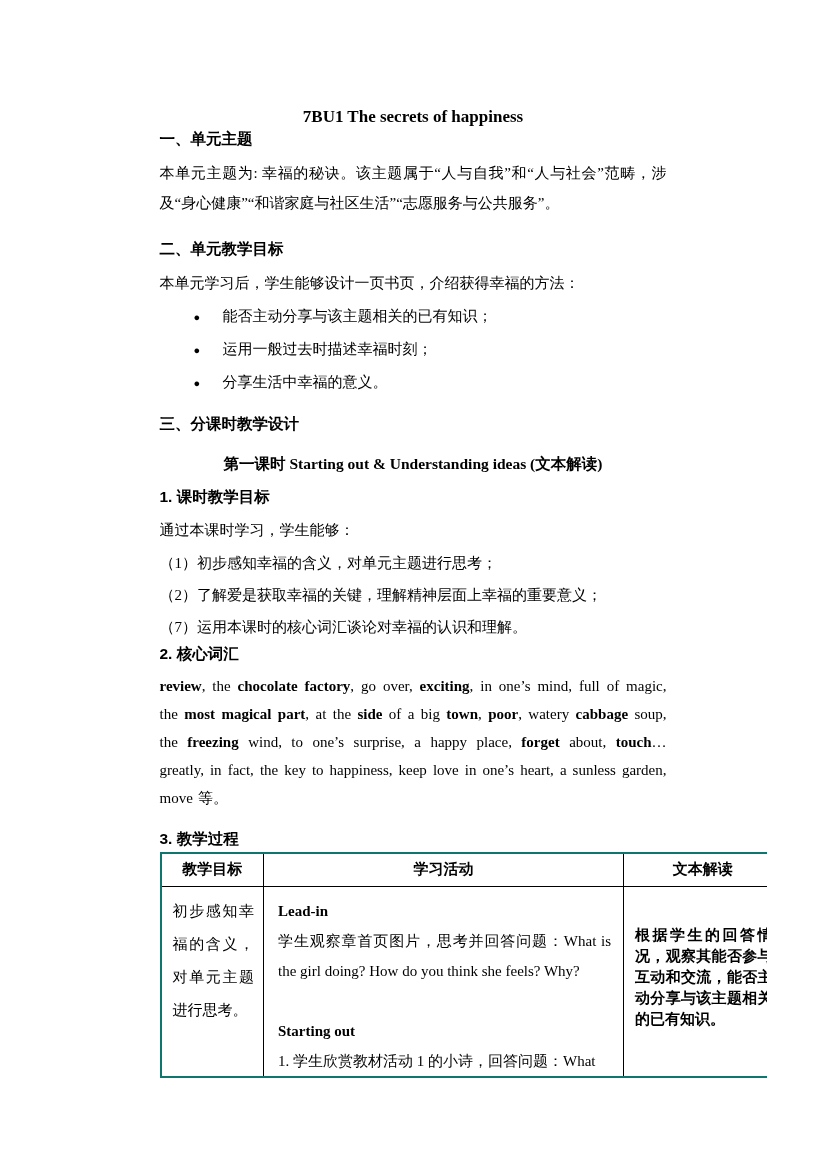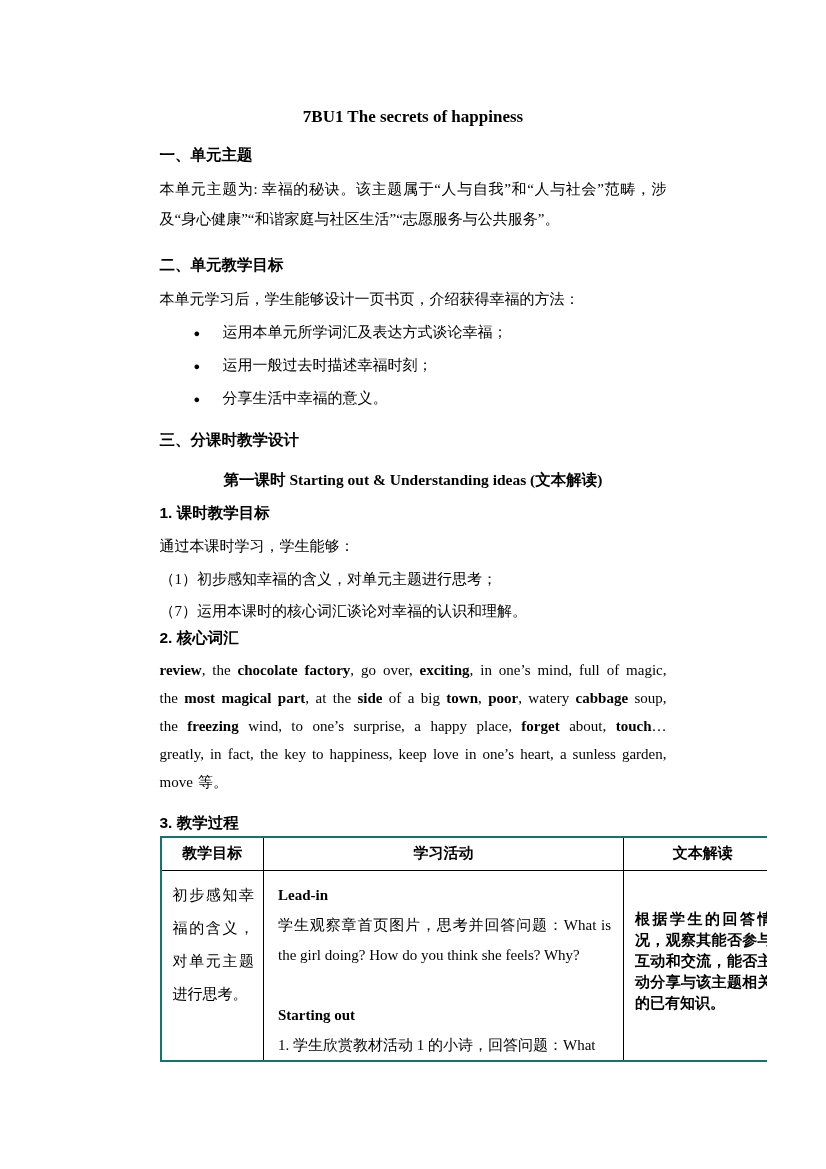--- a/index.html
+++ b/index.html
@@ -22,21 +22,21 @@
     font-size: 17px;
     line-height: 22px;
     font-family: "Liberation Serif", serif;
   }
   .h-cn {
     font-family: "Liberation Sans", sans-serif;
     font-weight: bold;
     font-size: 15.5px;
     line-height: 22px;
   }
-  .h-theme   { margin-top: 16px; }
+  .h-theme   { }
   .h-goals   { margin-top: 20px; }
   .h-design  { margin-top: 14px; }
   .h-sub     { margin-top: 11px; }
   .h-vocab   { margin-top: 0px; }
   .h-process { margin-top: 16px; }
   .para {
     line-height: 30px;
     text-align: justify;
     margin-top: 8px;
   }
@@ -114,39 +114,40 @@
   <div class="doc-title">7BU1 The secrets of happiness</div>
 
   <div class="h-cn h-theme">一、单元主题</div>
   <div class="para">本单元主题为: 幸福的秘诀。该主题属于“人与自我”和“人与社会”范畴，涉及“身心健康”“和谐家庭与社区生活”“志愿服务与公共服务”。</div>
 
   <div class="h-cn h-goals">二、单元教学目标</div>
   <div class="para">本单元学习后，学生能够设计一页书页，介绍获得幸福的方法：</div>
   <div class="bullets">
     <div class="bullet-item">
       <span class="bullet-mark">●</span>
-      <span>运用本单元所学词汇及表达方式谈论幸福；</span>
+      <span>能否主动分享与该主题相关的已有知识；</span>
     </div>
     <div class="bullet-item">
       <span class="bullet-mark">●</span>
       <span>运用一般过去时描述幸福时刻；</span>
     </div>
     <div class="bullet-item">
       <span class="bullet-mark">●</span>
       <span>分享生活中幸福的意义。</span>
     </div>
   </div>
 
   <div class="h-cn h-design">三、分课时教学设计</div>
   <div class="lesson-title">第一课时 Starting out &amp; Understanding ideas (文本解读)</div>
 
   <div class="h-cn h-sub">1. 课时教学目标</div>
   <div class="para para-tight">通过本课时学习，学生能够：</div>
   <div class="numbered">
     <div class="numbered-item">（1）初步感知幸福的含义，对单元主题进行思考；</div>
+    <div class="numbered-item">（2）了解爱是获取幸福的关键，理解精神层面上幸福的重要意义；</div>
     <div class="numbered-item">（7）运用本课时的核心词汇谈论对幸福的认识和理解。</div>
   </div>
 
   <div class="h-cn h-vocab">2. 核心词汇</div>
   <div class="vocab"><span style="font-weight: bold;">review</span><span>, the </span><span style="font-weight: bold;">chocolate factory</span><span>, go over, </span><span style="font-weight: bold;">exciting</span><span>, in one’s mind, full of magic, the </span><span style="font-weight: bold;">most magical part</span><span>, at the </span><span style="font-weight: bold;">side</span><span> of a big </span><span style="font-weight: bold;">town</span><span>, </span><span style="font-weight: bold;">poor</span><span>, watery </span><span style="font-weight: bold;">cabbage</span><span> soup, the </span><span style="font-weight: bold;">freezing</span><span> wind, to one’s surprise, a happy place, </span><span style="font-weight: bold;">forget</span><span> about, </span><span style="font-weight: bold;">touch</span><span>… greatly, in fact, the key to happiness, keep love in one’s heart, a sunless garden, move 等。</span></div>
 
   <div class="h-cn h-process">3. 教学过程</div>
 
   <table class="process-table">
     <colgroup>

